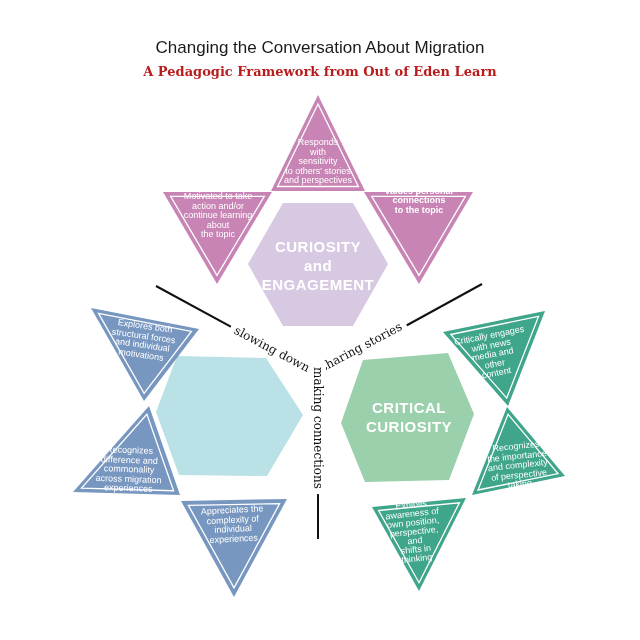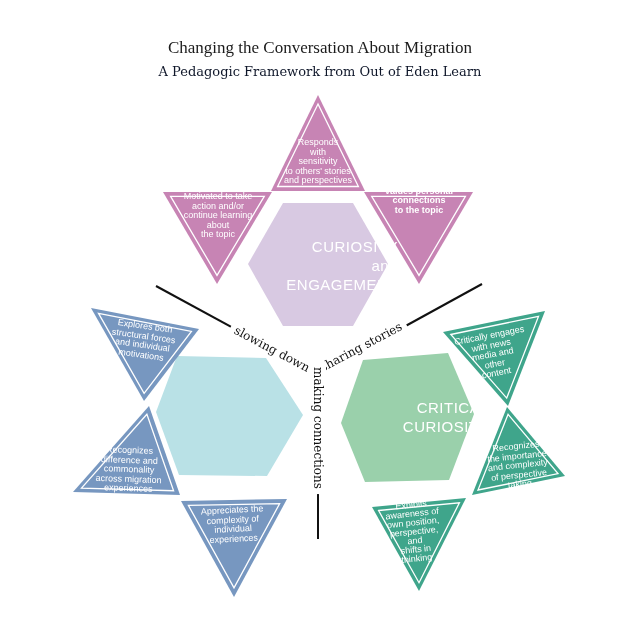--- a/index.html
+++ b/index.html
@@ -1,24 +1,24 @@
 <!DOCTYPE html>
 <html><head>
 <meta charset="utf-8">
 <style>
   html,body{margin:0;padding:0;background:#ffffff;}
   .canvas{position:relative;width:640px;height:640px;background:#ffffff;overflow:hidden;
           font-family:"Liberation Sans",sans-serif;}
   .title{position:absolute;left:320px;top:48px;transform:translate(-50%,-50%);
-         font-family:Liberation Serif, serif;font-size:17px;color:#1b1b1b;white-space:nowrap;}
+         font-family:Liberation Sans, sans-serif;font-size:17px;color:#1b1b1b;white-space:nowrap;}
   .subtitle{position:absolute;left:320px;top:71px;transform:translate(-50%,-50%);
-            font-family:"DejaVu Serif",serif;font-size:13px;color:#0f172a;white-space:nowrap;}
+            font-family:"DejaVu Serif",serif;font-size:13px;color:#b91c1c;white-space:nowrap;font-weight:bold;}
   svg.shapes{position:absolute;left:0;top:0;}
-  .hex-label{position:absolute;transform:translate(-50%,-50%);text-align:right;
-             color:#ffffff;font-weight:normal;font-size:15px;line-height:19px;
+  .hex-label{position:absolute;transform:translate(-50%,-50%);text-align:center;
+             color:#ffffff;font-weight:bold;font-size:15px;line-height:19px;
              letter-spacing:.5px;white-space:pre-line;}
   .tri-text{position:absolute;text-align:center;color:#ffffff;font-size:9px;
             line-height:9.6px;white-space:pre-line;}
   .conn-label{position:absolute;background:#ffffff;padding:1px 5px;
               font-family:"DejaVu Serif",serif;font-size:12px;color:#111111;white-space:nowrap;}
 </style>
 </head>
 <body>
 
 <div class="canvas">

